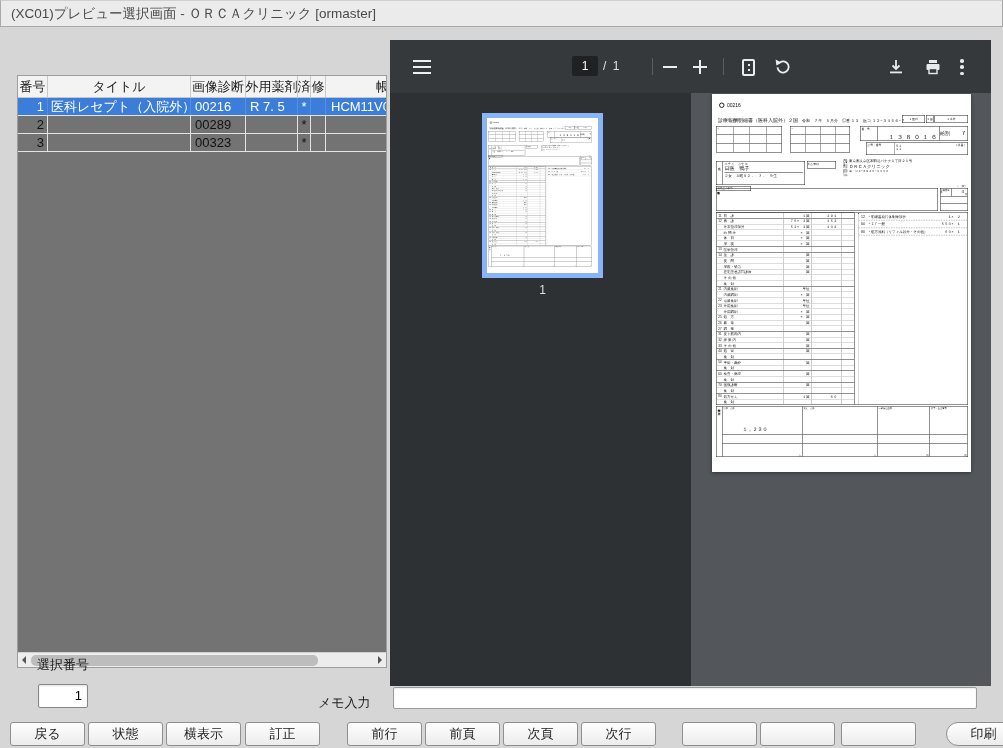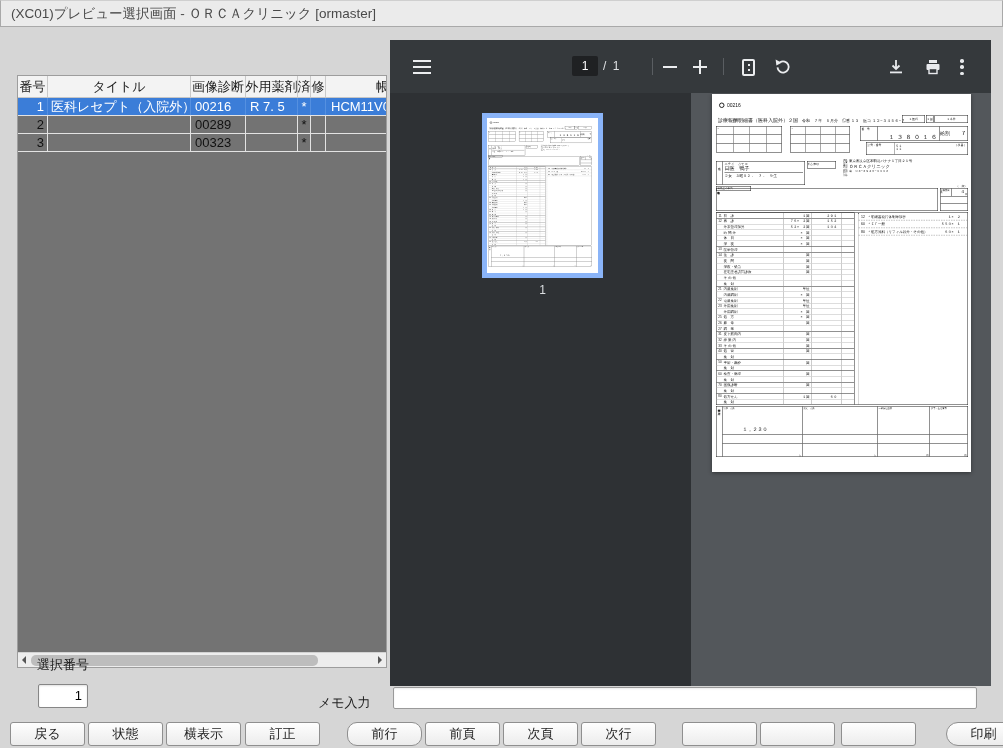--- a/index.html
+++ b/index.html
@@ -145,21 +145,21 @@
 <div class="abs lbl" style="left:37px; top:656px;">選択番号</div>
 <div class="abs sel-input">1</div>
 
 <div class="abs lbl" style="left:318px; top:694px;">メモ入力</div>
 <div class="abs memo-input"></div>
 
 <div class="abs btn" style="left:10px;">戻る</div>
 <div class="abs btn" style="left:88px;">状態</div>
 <div class="abs btn" style="left:166px;">横表示</div>
 <div class="abs btn" style="left:245px;">訂正</div>
-<div class="abs btn" style="left:347px;border-radius:10px;">前行</div>
+<div class="abs btn" style="left:347px;">前行</div>
 <div class="abs btn" style="left:425px;">前頁</div>
 <div class="abs btn" style="left:503px;">次頁</div>
 <div class="abs btn" style="left:581px;">次行</div>
 <div class="abs btn" style="left:682px;"></div>
 <div class="abs btn" style="left:760px;"></div>
 <div class="abs btn" style="left:841px;"></div>
 <div class="abs btn" style="left:946px;border-radius:12px;">印刷</div>
 
 <div class="abs viewer">
   <div class="sidebar"></div>

